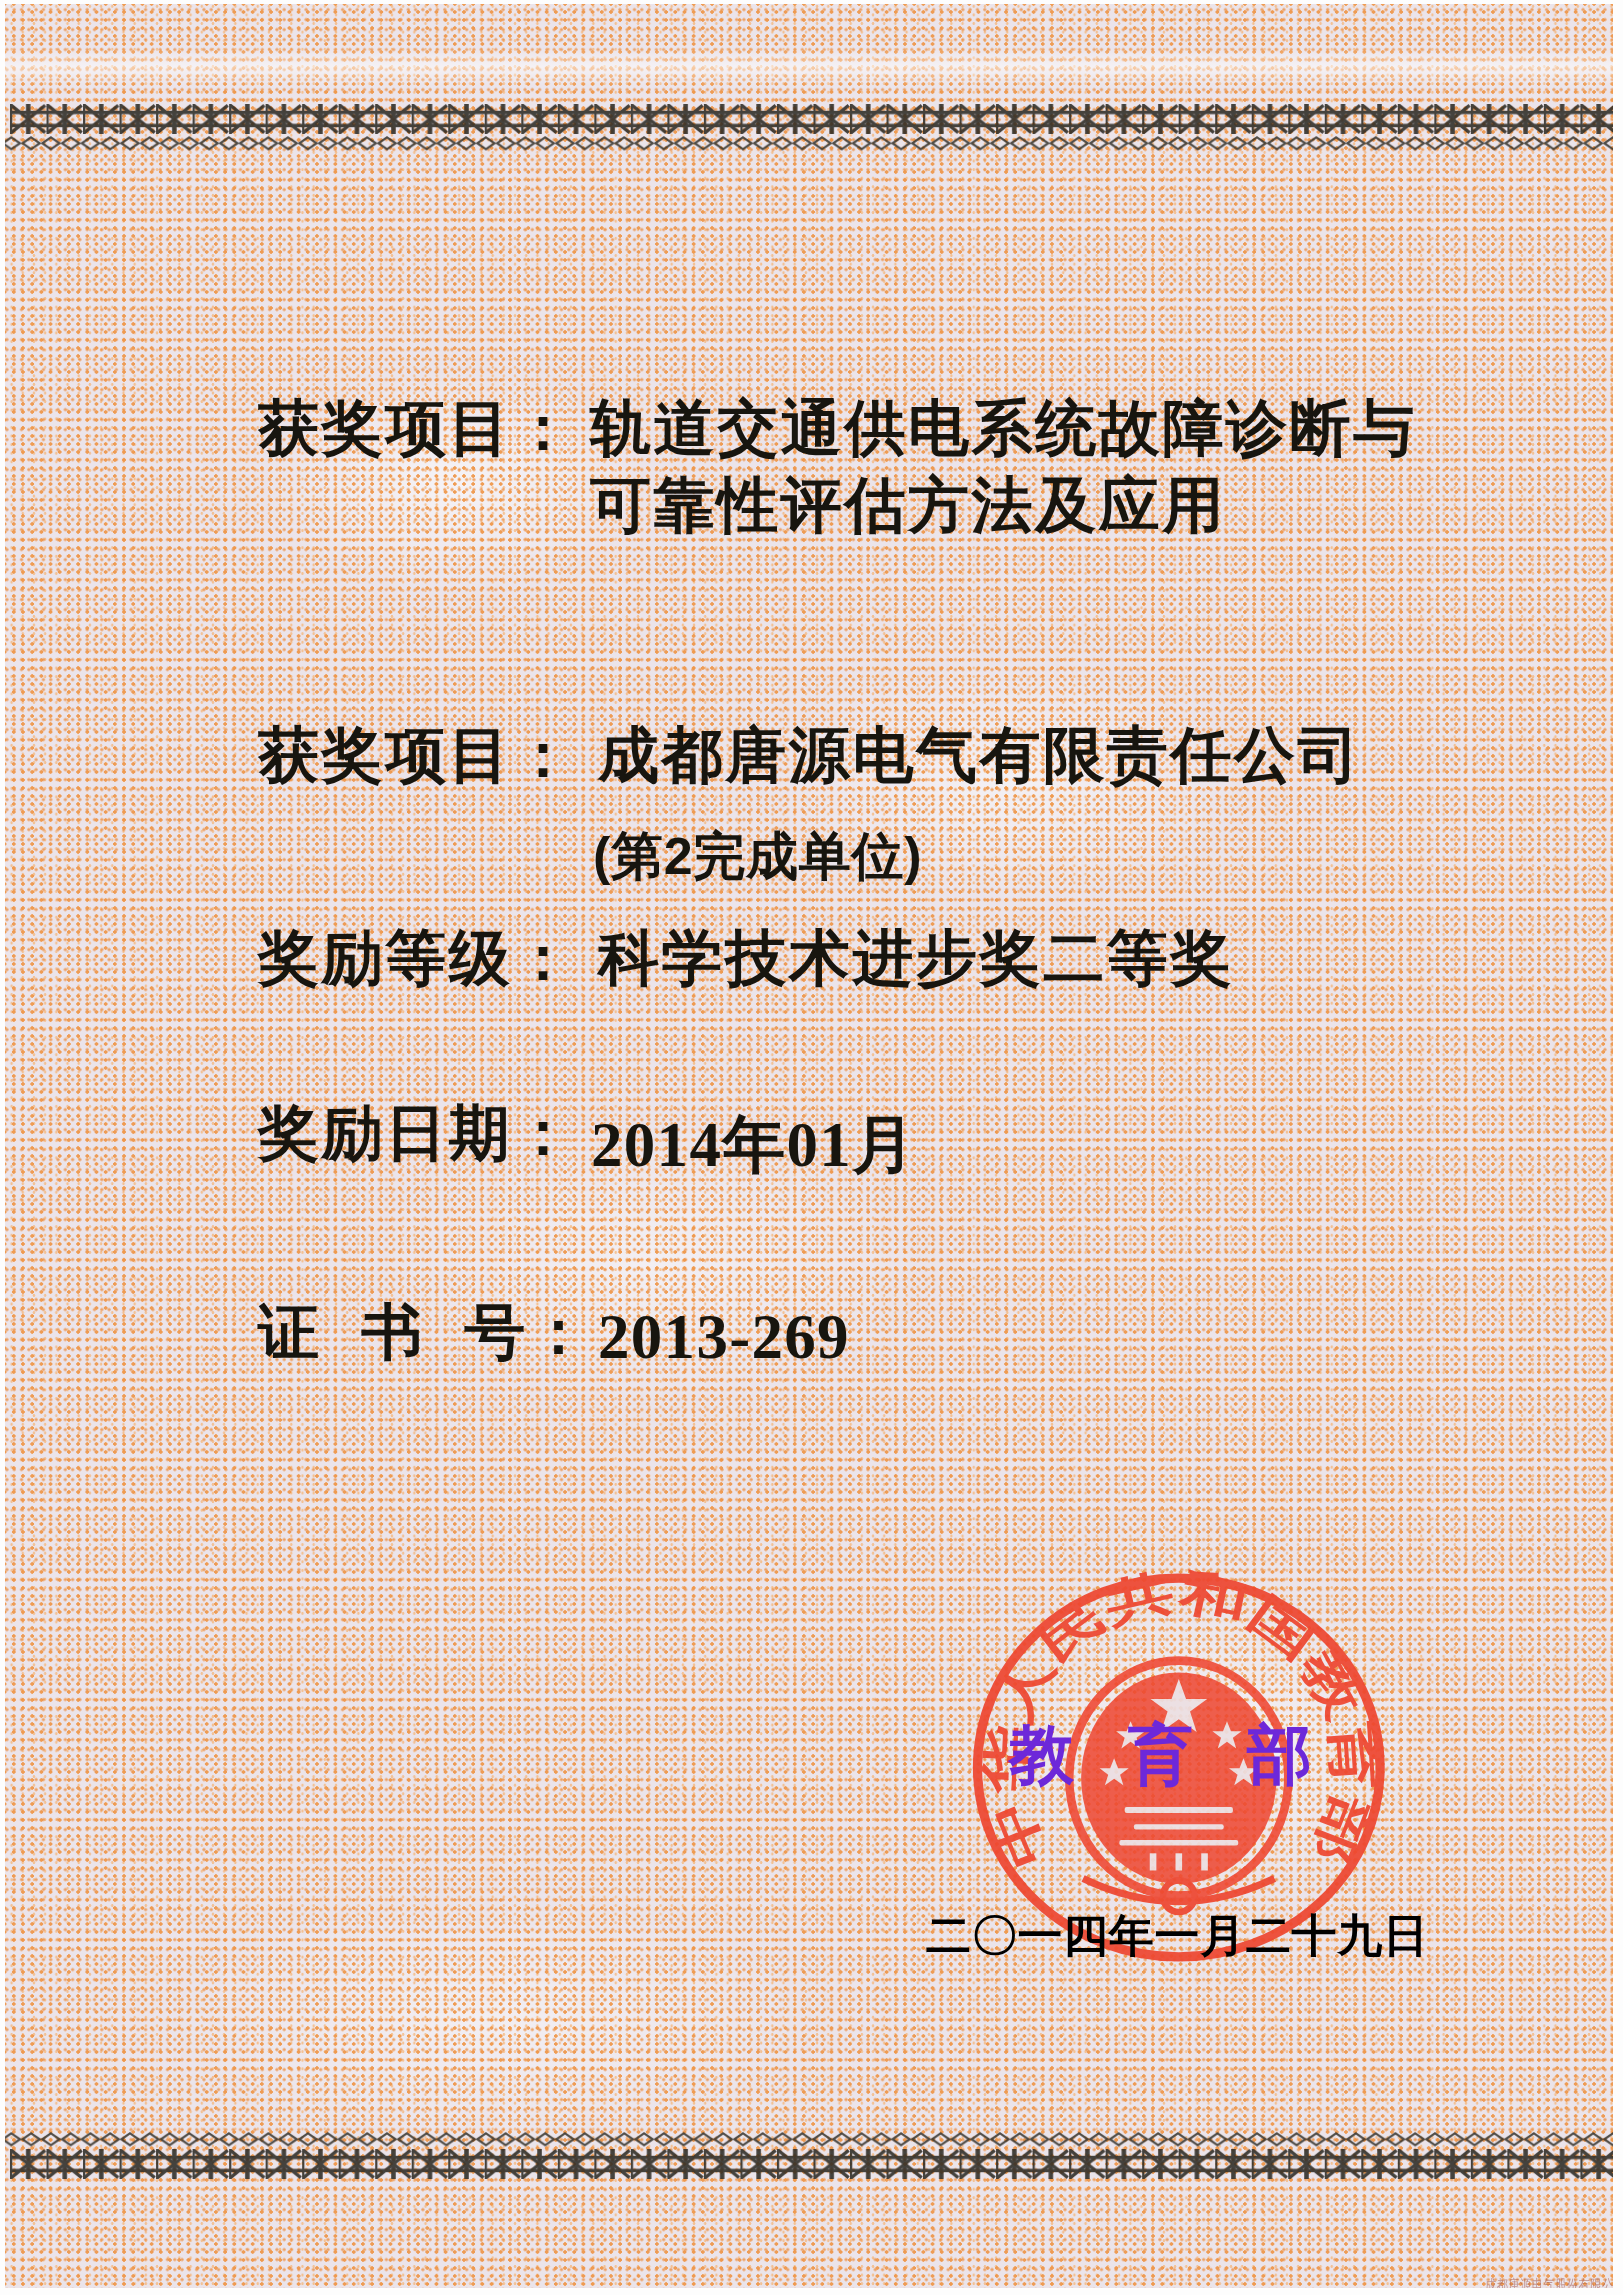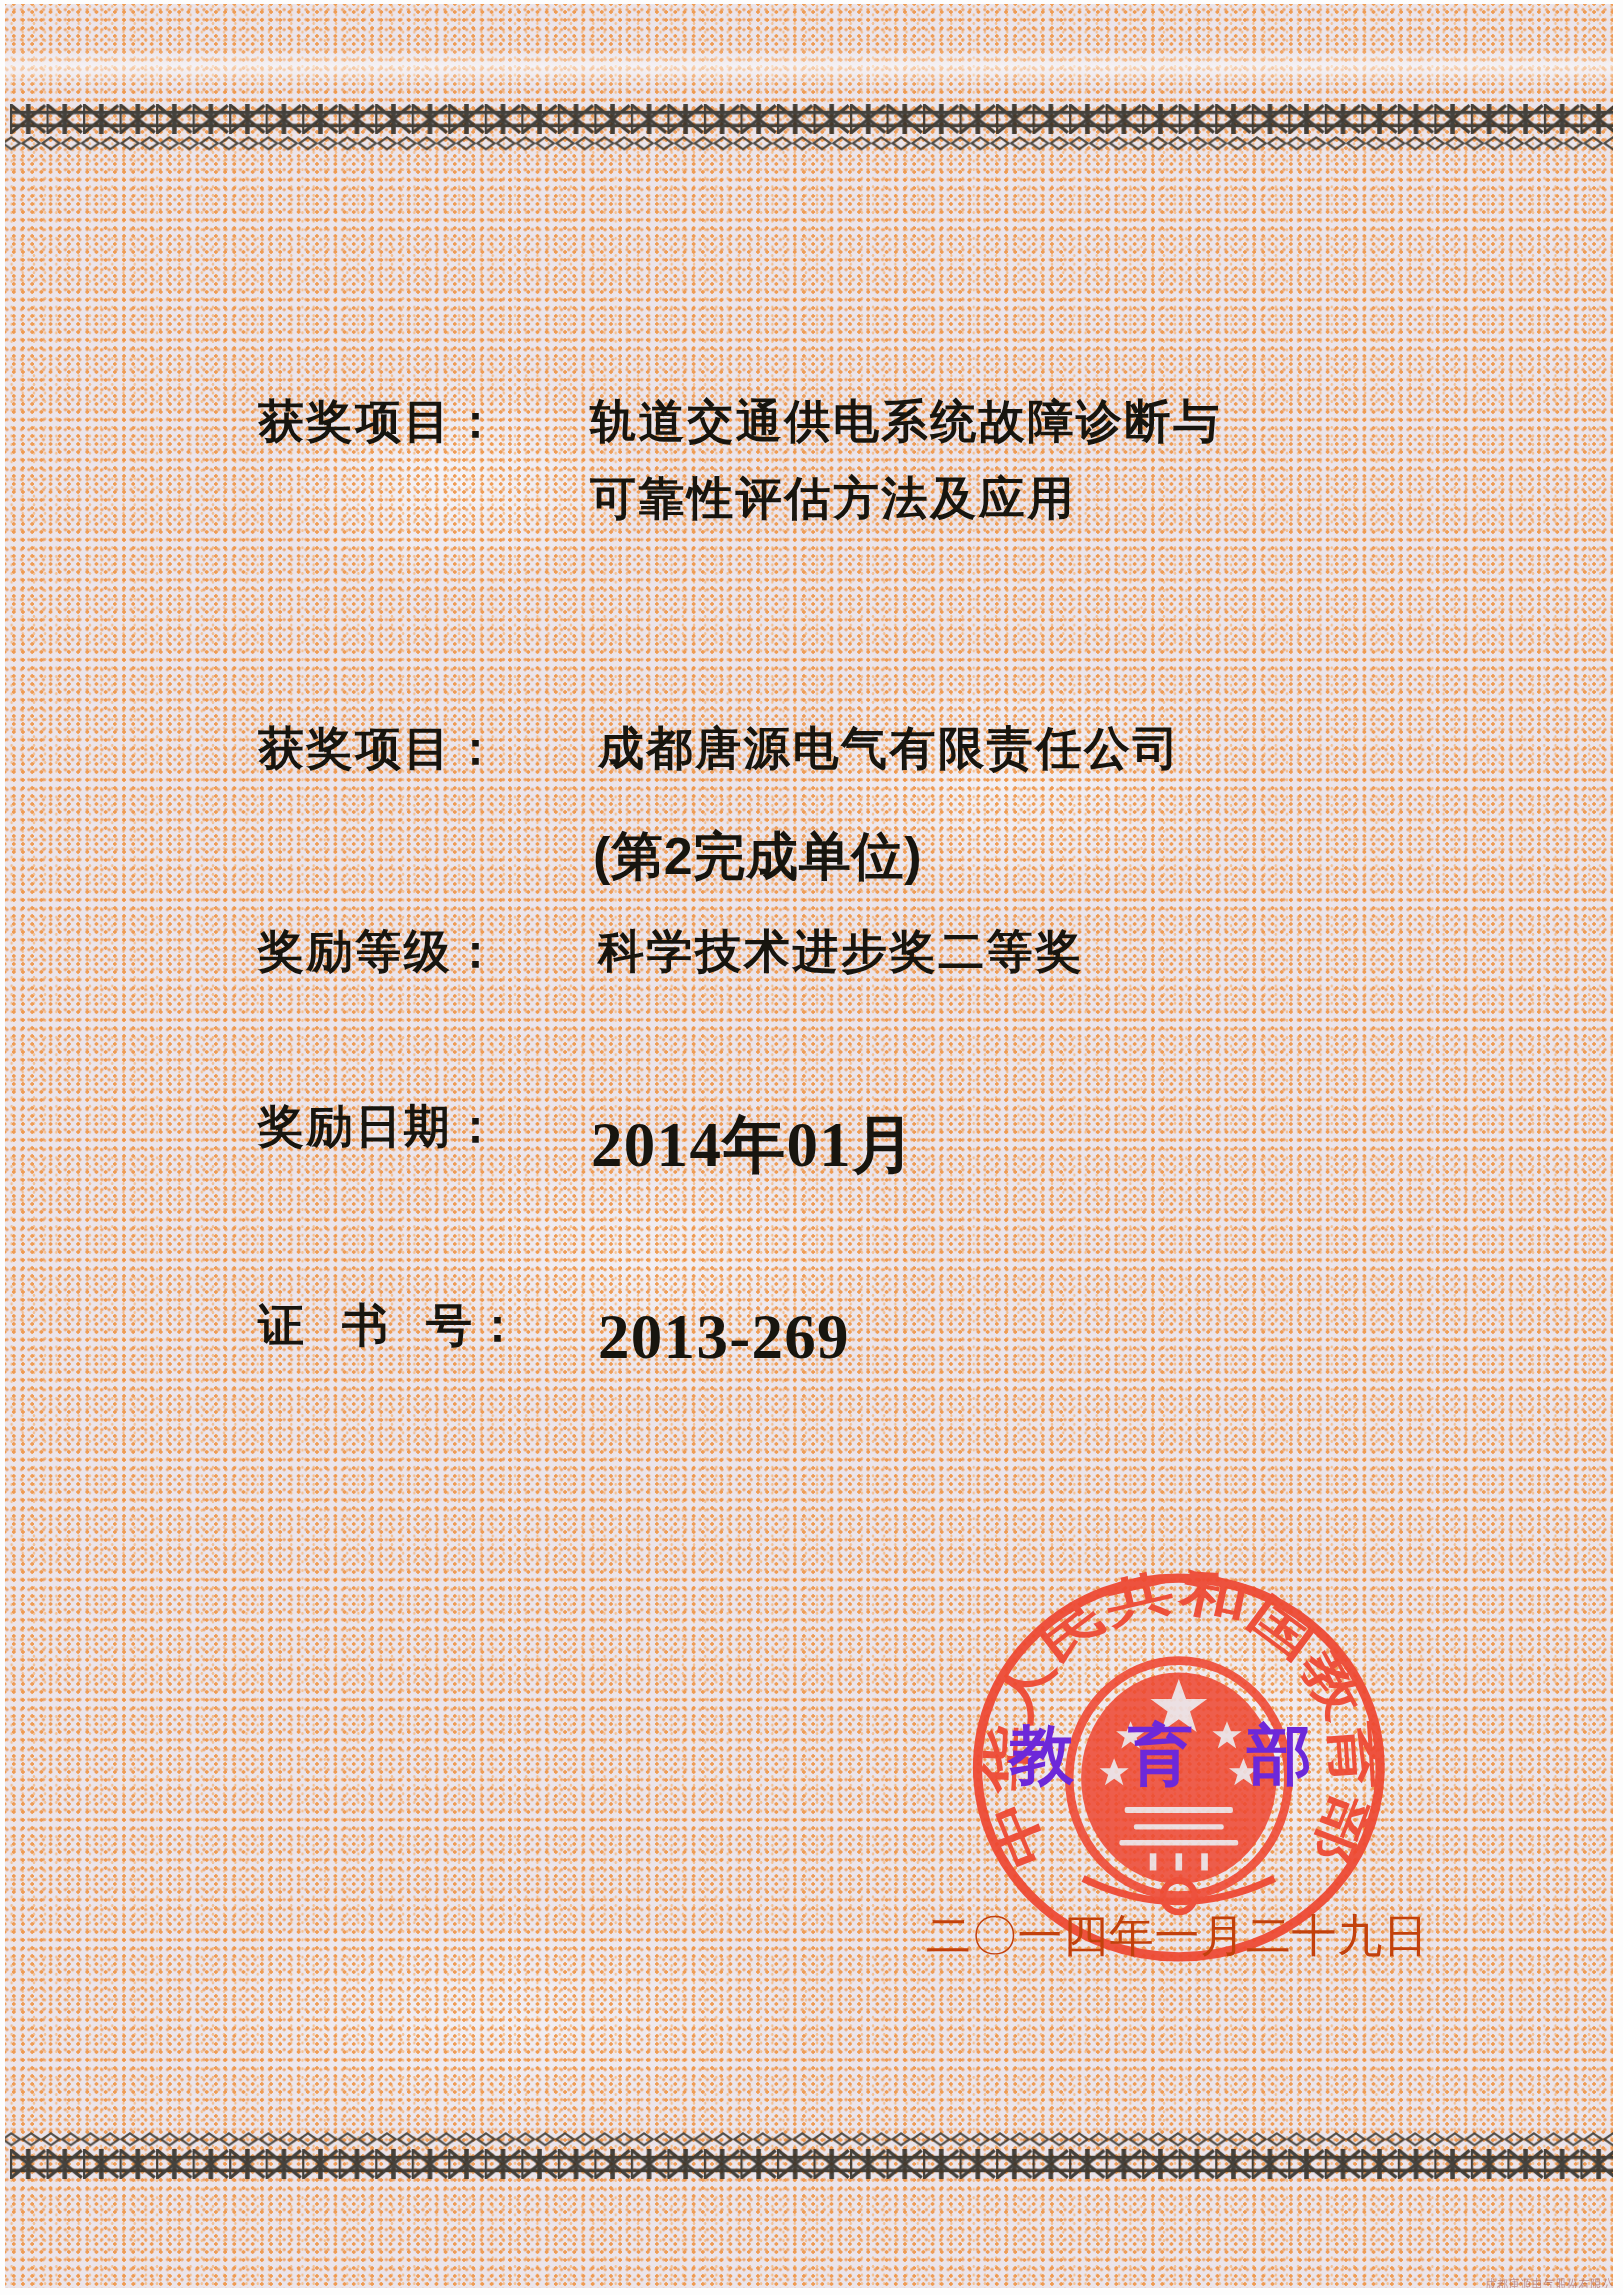--- a/index.html
+++ b/index.html
@@ -33,30 +33,30 @@
   .edge.bottom{left:0;bottom:0;width:100%;height:6.6px;}
 
   .band{position:absolute;left:0;width:1623px;height:30px;opacity:.88;}
   .band.top{top:104px;}
   .band.bottom{top:2149px;}
   .diamonds{position:absolute;left:0;width:1623px;height:14.5px;opacity:.85;}
   .diamonds.top{top:136px;}
   .diamonds.bottom{top:2132px;}
 
   .line{position:absolute;color:#17150f;font-weight:bold;white-space:nowrap;}
-  .main{font-size:46px;letter-spacing:2.6px;line-height:1;}
+  .main{font-size:61px;letter-spacing:2.6px;line-height:1;}
   .serifval{font-family:"Liberation Serif","DejaVu Serif",serif;font-size:63px;letter-spacing:1.3px;}
   .note{font-size:52px;letter-spacing:0.7px;}
   .certno-label{word-spacing:20px;}
 
   .seal-wrap{position:absolute;left:961px;top:1568px;width:429px;height:403px;opacity:.92;}
   .ministry{position:absolute;left:1009px;top:1722px;font-size:65px;font-weight:bold;
     letter-spacing:8px;word-spacing:20px;color:#6d28d9;line-height:1;white-space:nowrap;}
-  .issue-date{position:absolute;left:926px;top:1906px;font-size:45px;font-weight:400;
-    font-family:"Liberation Serif","DejaVu Serif",serif;color:#c2410c;letter-spacing:0.7px;white-space:nowrap;}
+  .issue-date{position:absolute;left:926px;top:1906px;font-size:45px;font-weight:700;
+    font-family:"Liberation Serif","DejaVu Serif",serif;color:#000000;letter-spacing:0.7px;white-space:nowrap;}
   .watermark{position:absolute;left:1485px;top:2276px;font-size:16px;color:rgba(168,98,88,.62);
     font-family:"Liberation Serif","DejaVu Serif",serif;white-space:nowrap;
     transform:scaleX(.7);transform-origin:left top;letter-spacing:0.7px;}
 </style>
 </head>
 <body>
 
 <div class="paper"></div>
 <div class="fold-streak"></div>
 

